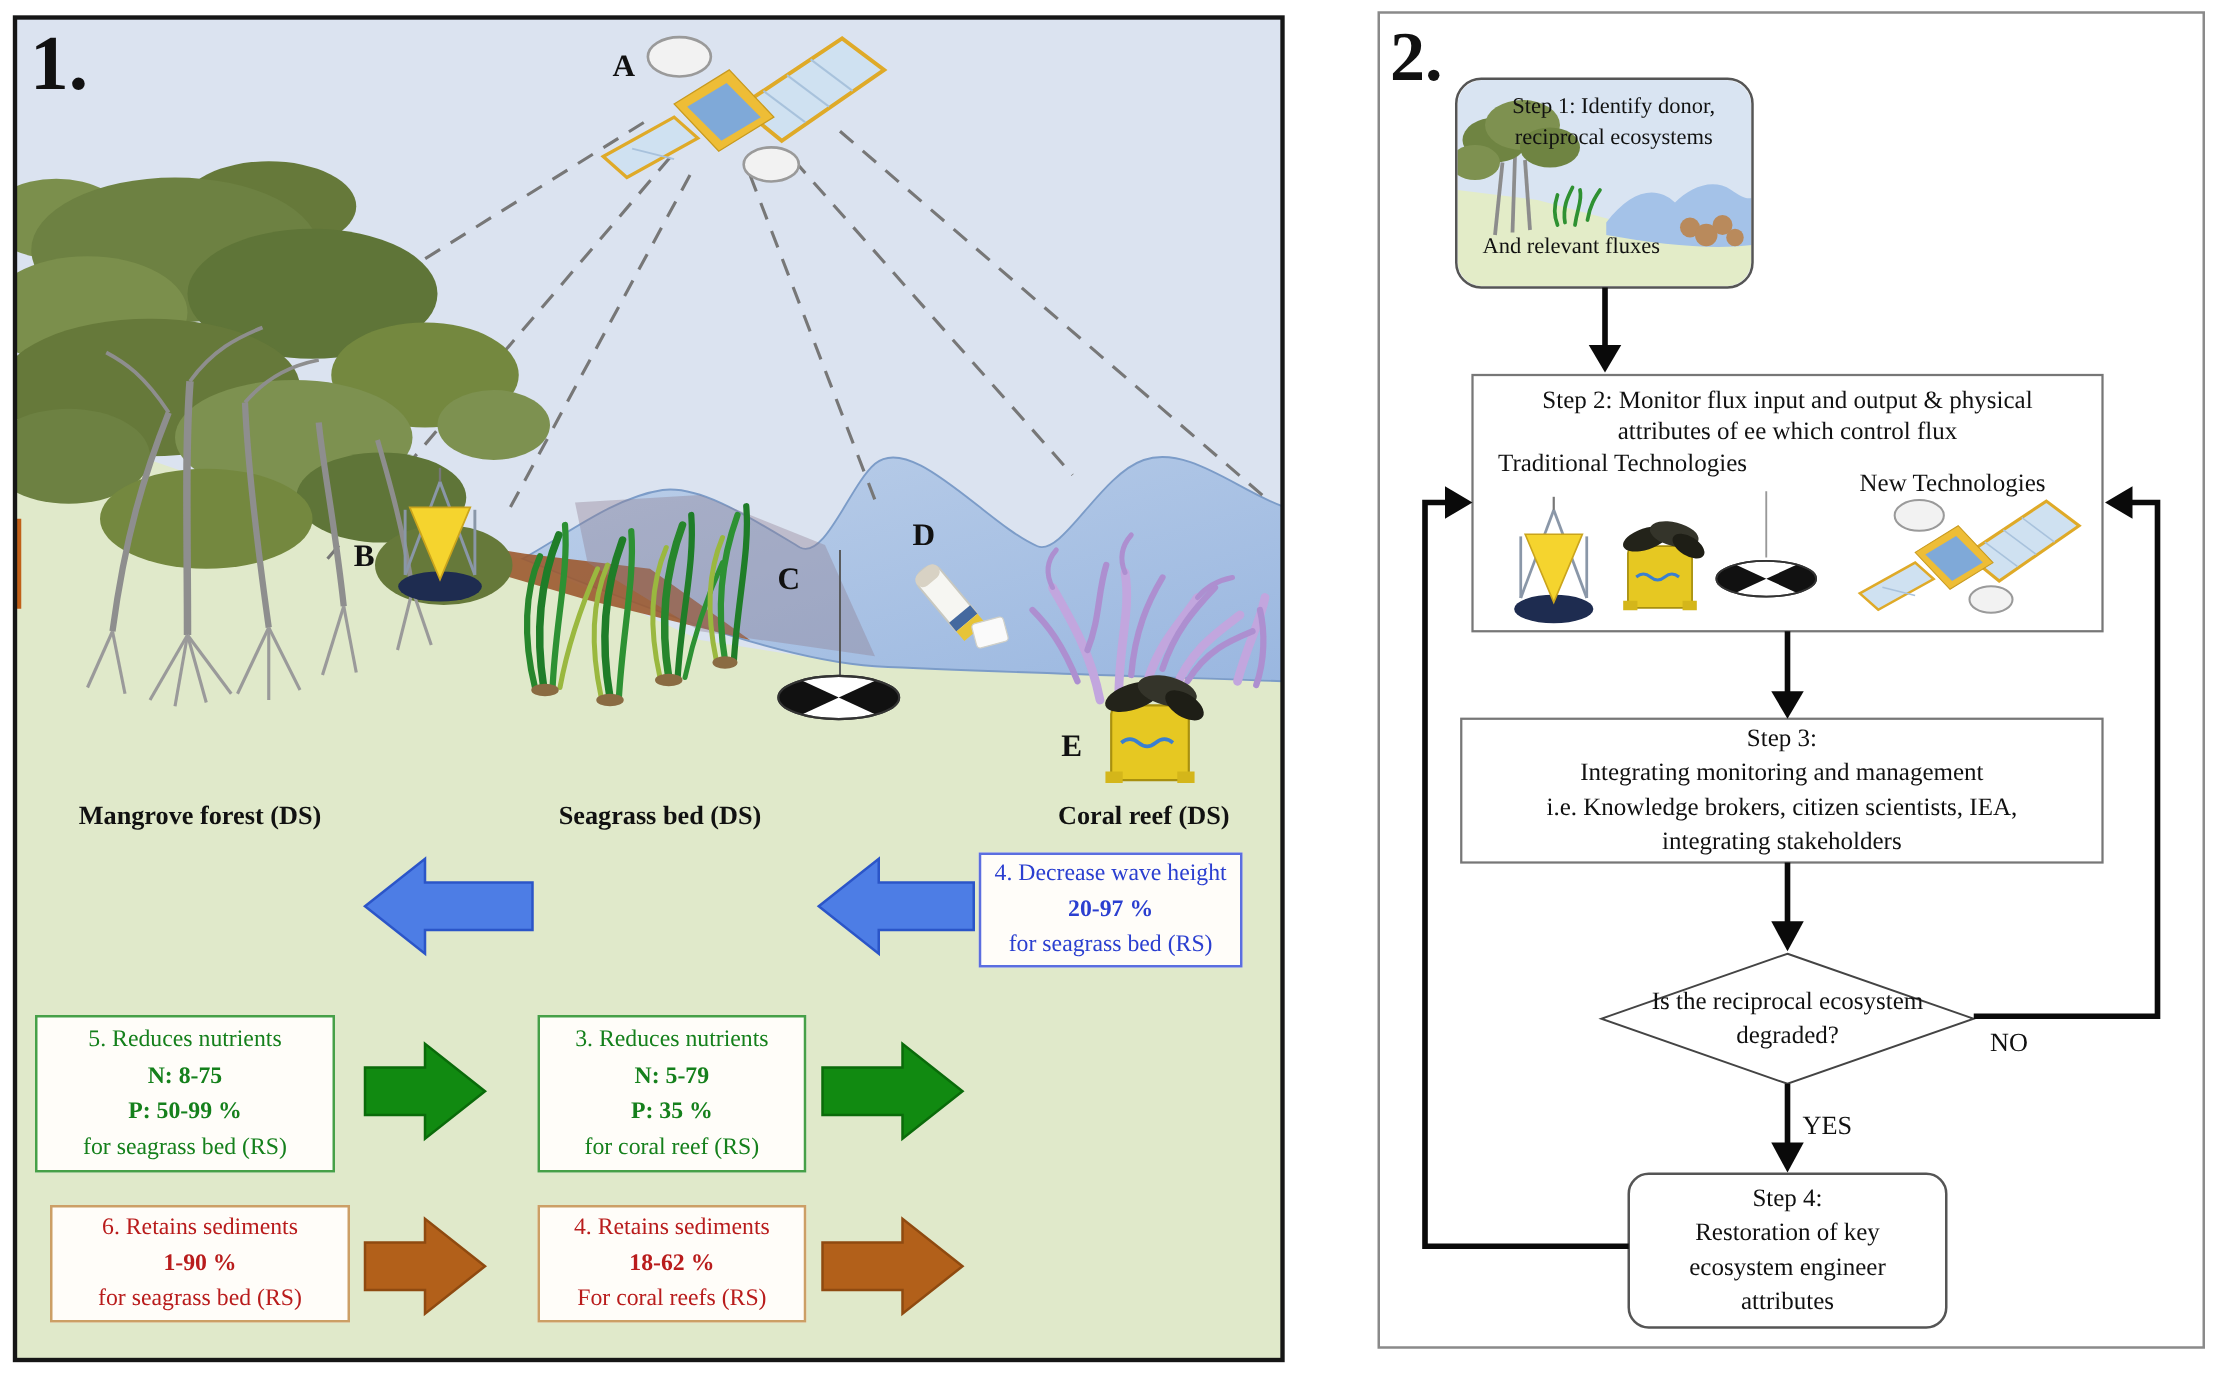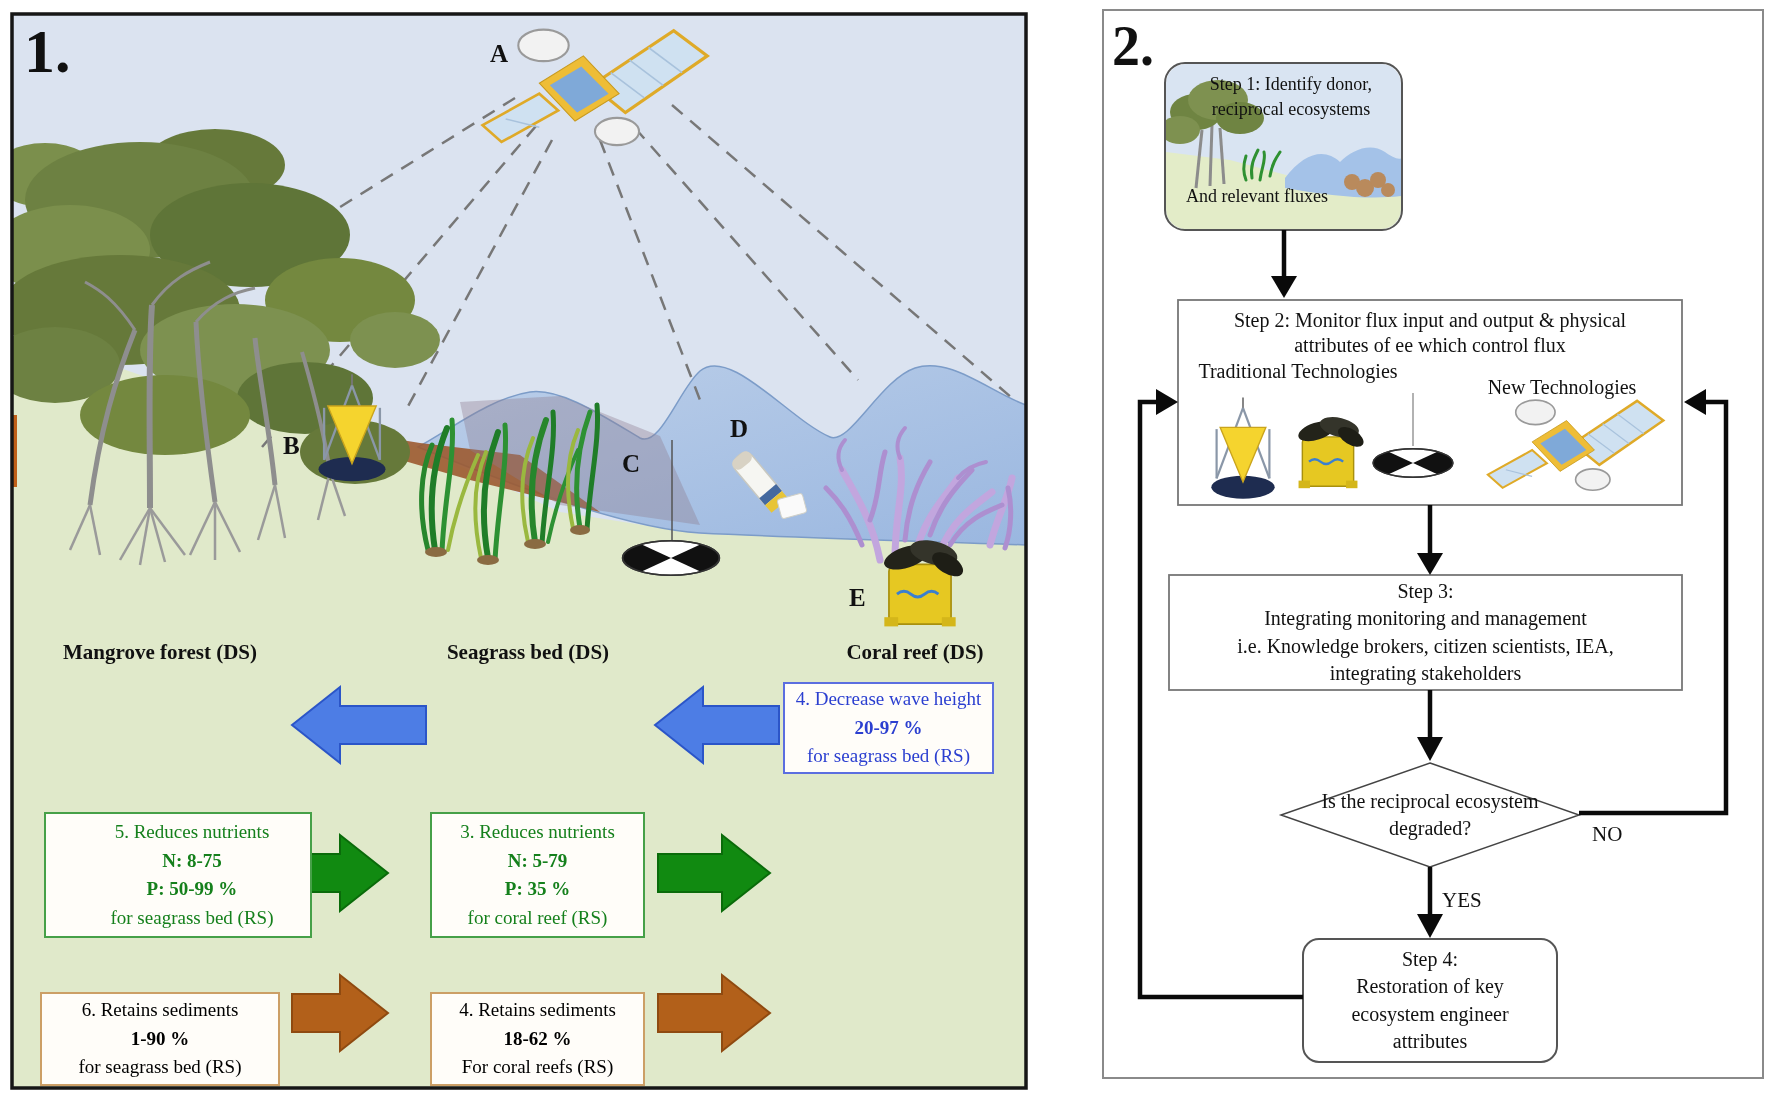--- a/index.html
+++ b/index.html
@@ -9,21 +9,21 @@
   .txt{position:absolute;z-index:5;}
   .center{text-align:center;}
   .panel-num{font-size:62px;font-weight:bold;line-height:1;}
   .marker{font-size:25px;font-weight:bold;}
   .eco-label{font-size:21px;font-weight:bold;width:250px;text-align:center;}
   .flux-box{position:absolute;z-index:4;background:#fffdf9;display:flex;flex-direction:column;
             justify-content:center;align-items:center;text-align:center;font-size:19px;line-height:1.5;}
   .flux-box .val{font-weight:bold;}
   .blue-box{border:2px solid #5b6ee0;color:#2b3fd0;}
   .green-box{border:2px solid #46a048;color:#15801c;}
-  .brown-box{border:2px solid #cc9f66;color:#000000;margin-top:28px;}
+  .brown-box{border:2px solid #cc9f66;color:#b91c1c;}
   .flow-text{font-size:20px;line-height:1.35;}
   .step-box-text{position:absolute;z-index:5;display:flex;flex-direction:column;justify-content:center;
                  align-items:center;text-align:center;font-size:20px;line-height:1.36;}
   .tech-label{font-size:20px;}
   .yn{font-size:21px;}
 </style>
 </head>
 <body>
 
 <div id="stage">
@@ -294,21 +294,21 @@
 
 <div class="txt eco-label" style="left:35px;top:640px;">Mangrove forest (DS)</div>
 <div class="txt eco-label" style="left:403px;top:640px;">Seagrass bed (DS)</div>
 <div class="txt eco-label" style="left:790px;top:640px;">Coral reef (DS)</div>
 
 <div class="flux-box blue-box" style="left:783px;top:682px;width:207px;height:88px;">
   <span>4. Decrease wave height</span>
   <span class="val">20-97  %</span>
   <span>for seagrass bed (RS)</span>
 </div>
-<div class="flux-box green-box" style="left:44px;top:812px;width:236px;height:122px;padding-left:28px;">
+<div class="flux-box green-box" style="left:28px;top:812px;width:236px;height:122px;">
   <span>5.  Reduces nutrients</span>
   <span class="val">N: 8-75</span>
   <span class="val">P: 50-99 %</span>
   <span>for seagrass bed (RS)</span>
 </div>
 <div class="flux-box green-box" style="left:430px;top:812px;width:211px;height:122px;">
   <span>3. Reduces nutrients</span>
   <span class="val">N: 5-79</span>
   <span class="val">P: 35 %</span>
   <span>for coral reef (RS)</span>

